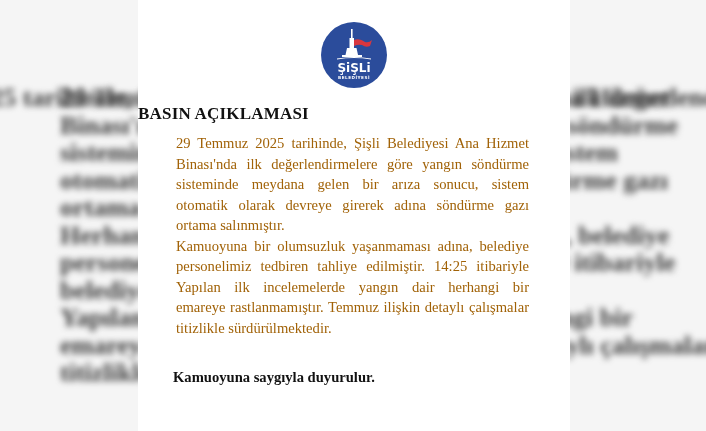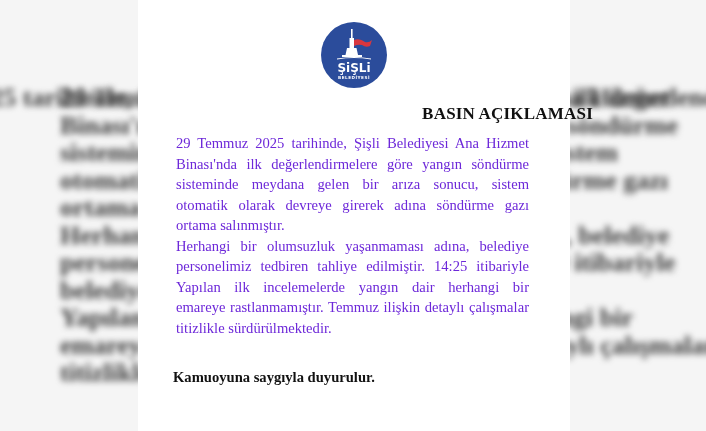--- a/index.html
+++ b/index.html
@@ -25,25 +25,25 @@
   }
   .panel {
     position:absolute; left:138px; top:0; width:432px; height:431px;
     background:#ffffff;
   }
   .logo {
     position:absolute; left:320px; top:21px; width:68px; height:68px;
   }
   .title {
     position:absolute; left:138px; width:432px; top:104px;
-    text-align:right; font-weight:bold; font-size:17px; color:#111; letter-spacing:0.2px;padding-left:23px;
+    text-align:left; font-weight:bold; font-size:17px; color:#111; letter-spacing:0.2px;
   }
   .body-text {
     position:absolute; left:176px; top:133px; width:353px;
-    font-size:14.6px; line-height:20.5px; color:#6d28d9;
+    font-size:14.6px; line-height:20.5px; color:#a16207;
   }
   .body-text p { margin:0; text-align:justify; }
   .line { display:block; text-align:justify; text-align-last:justify; }
   .line.end { text-align-last:left; }
   .closing {
     position:absolute; left:173px; top:369px;
     font-weight:bold; font-size:14.6px; color:#111;
   }
 </style>
 </head>
@@ -98,21 +98,21 @@
 
 <div class="body-text">
   <p>
     <span class="line">29 Temmuz 2025 tarihinde, Şişli Belediyesi Ana Hizmet</span>
     <span class="line">Binası'nda ilk değerlendirmelere göre yangın söndürme</span>
     <span class="line">sisteminde meydana gelen bir arıza sonucu, sistem</span>
     <span class="line">otomatik olarak devreye girerek  adına söndürme gazı</span>
     <span class="line end">ortama salınmıştır.</span>
   </p>
   <p>
-    <span class="line">Herhangi bir olumsuzluk yaşanmaması adına, belediye</span>
+    <span class="line">Kamuoyuna bir olumsuzluk yaşanmaması adına, belediye</span>
     <span class="line">personelimiz tedbiren tahliye edilmiştir. 14:25 itibariyle</span>
   </p>
   <p>
     <span class="line">Yapılan ilk incelemelerde yangın dair herhangi bir</span>
     <span class="line">emareye rastlanmamıştır. Temmuz ilişkin detaylı çalışmalar</span>
     <span class="line end">titizlikle sürdürülmektedir.</span>
   </p>
 </div>
 
 <div class="closing">Kamuoyuna saygıyla duyurulur.</div>

